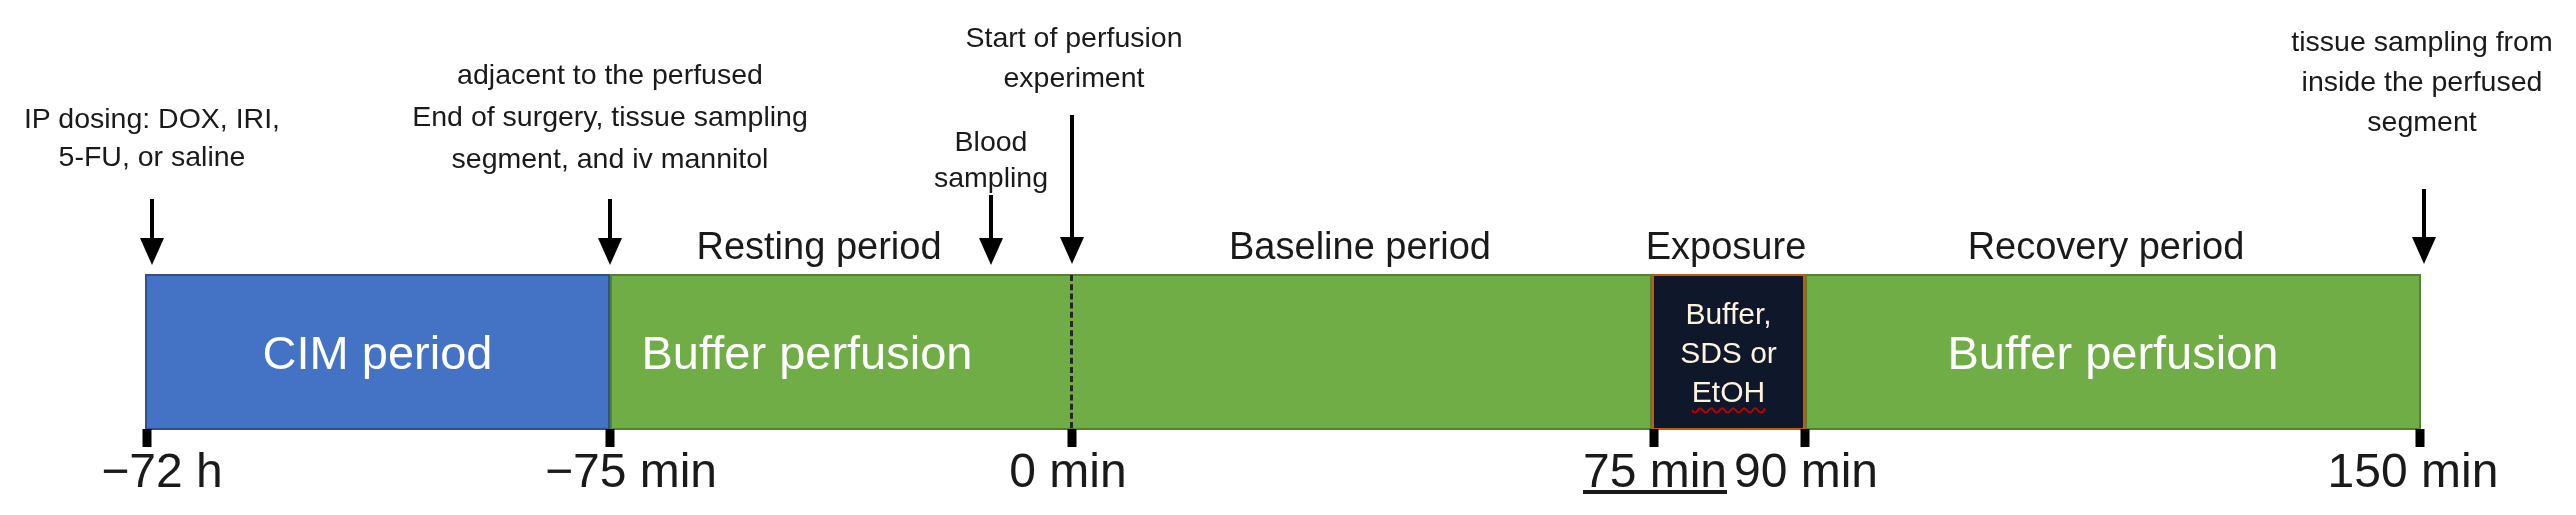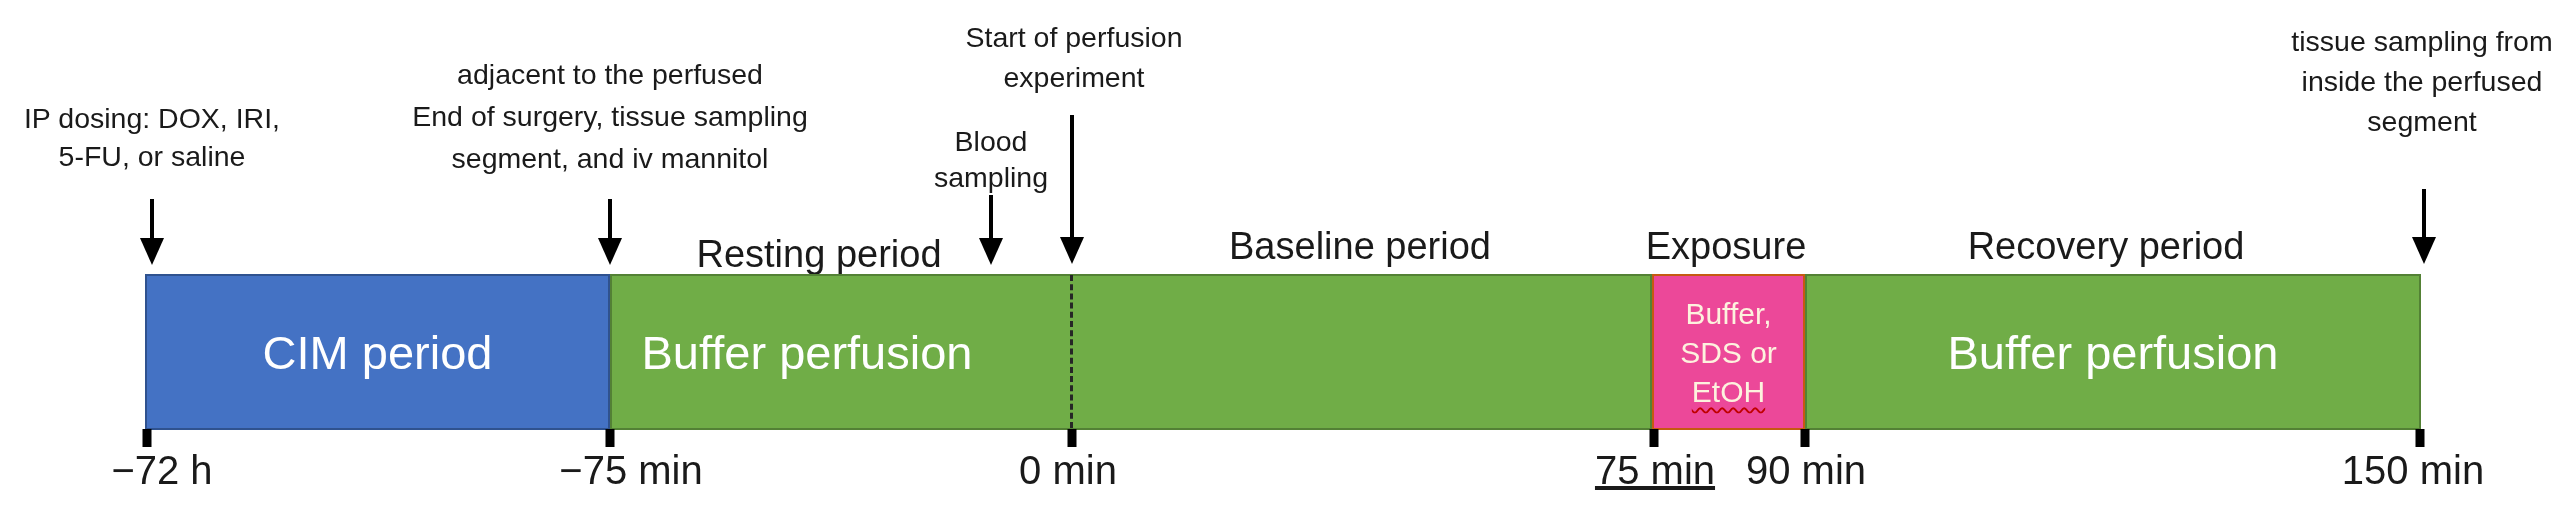--- a/index.html
+++ b/index.html
@@ -53,21 +53,21 @@
     width:2277px;height:156px;
     display:flex;
   }
   .seg{
     position:relative;
     box-sizing:border-box;
     height:156px;
   }
   .seg.blue{width:465px;background:#4472C4;border:2.6px solid #2F528F;text-align:center;}
   .seg.green1{width:1042px;background:#70AD47;border:2.6px solid #538135;}
-  .seg.orange{width:153px;background:#ec4899;border:2.6px solid #C55A11;padding-left:32px;}
+  .seg.orange{width:153px;background:#0f172a;border:2.6px solid #C55A11;padding-left:32px;}
   .seg.green2{width:616px;background:#70AD47;border:2.6px solid #538135;}
   .seg-label{
     position:absolute;
     top:50%;left:50%;
     transform:translate(-50%,-50%);
     font-size:47px;
     color:#ffffff;
     white-space:nowrap;
   }
   .seg.green1 .seg-label{left:195px;}
@@ -100,21 +100,21 @@
     position:absolute;
     top:429px;
     width:9px;height:17.5px;
     background:#000;
     transform:translateX(-50%);
   }
   .tlabel{
     position:absolute;
     top:448px;
     transform:translateX(-50%);
-    font-size:40px;
+    font-size:48px;
     line-height:45px;
     white-space:nowrap;
     color:#1a1a1a;
   }
 </style>
 </head>
 <body>
 
 <div class="canvas">
 
@@ -163,21 +163,21 @@
   <div class="arrow" style="left:991px;top:195px;">
     <div class="shaft" style="height:43px;"></div>
     <div class="head"></div>
   </div>
 
   <div class="arrow" style="left:2424px;top:189px;">
     <div class="shaft" style="height:48px;"></div>
     <div class="head"></div>
   </div>
 
-  <div class="plabel" style="left:819px;margin-top:8px;">Resting period</div>
+  <div class="plabel" style="left:819px;">Resting period</div>
   <div class="plabel" style="left:1360px;">Baseline period</div>
   <div class="plabel" style="left:1726px;">Exposure</div>
   <div class="plabel" style="left:2106px;">Recovery period</div>
 
   <div class="bar">
     <div class="seg blue">
       <div class="seg-label">CIM period</div>
     </div>
     <div class="seg green1">
       <div class="seg-label">Buffer perfusion</div>

